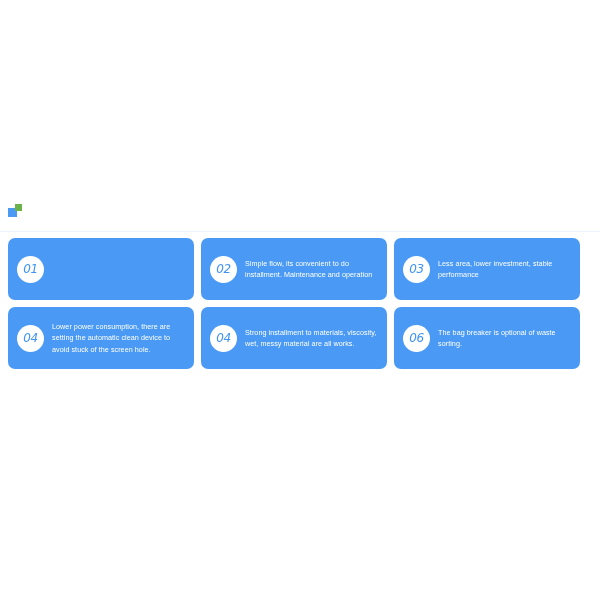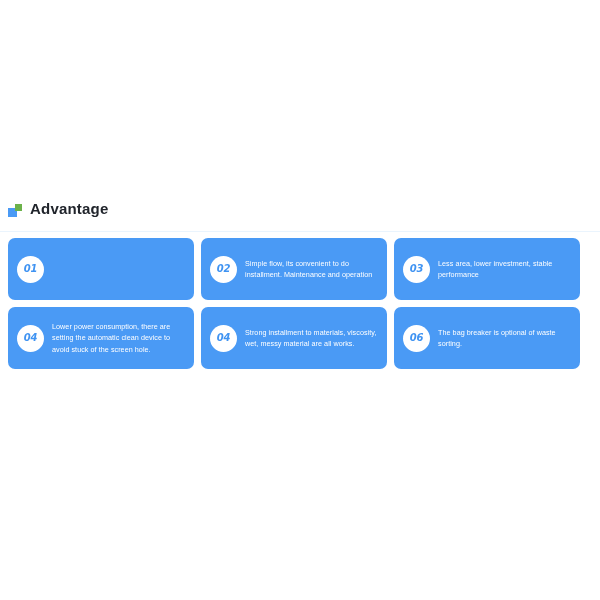--- a/index.html
+++ b/index.html
@@ -102,22 +102,22 @@
     height: 27px;
     border-radius: 50%;
     background: #ffffff;
     display: flex;
     align-items: center;
     justify-content: center;
     margin-right: 8px;
   }
   .badge-num {
     font-family: "DejaVu Sans", sans-serif;
-    font-size: 10px;
-    font-weight: bold;
+    font-size: 12px;
+    font-weight: normal;
     font-style: italic;
     color: #3f93f2;
     line-height: 1;
     letter-spacing: -0.3px;
   }
 
   .card-text {
     flex: 1 1 auto;
     font-size: 7.2px;
     line-height: 11.5px;
@@ -129,21 +129,20 @@
 </head>
 <body>
 
 <div class="section">
 
   <div class="heading-row">
     <span class="brand-mark">
       <span class="sq-blue"></span>
       <span class="sq-green"></span>
     </span>
-    <span class="section-title">Advantage</span>
   </div>
 
   <div class="divider"></div>
 
   <div class="card-grid">
 
     <div class="card">
       <span class="badge">
         <span class="badge-num">01</span>
       </span>

